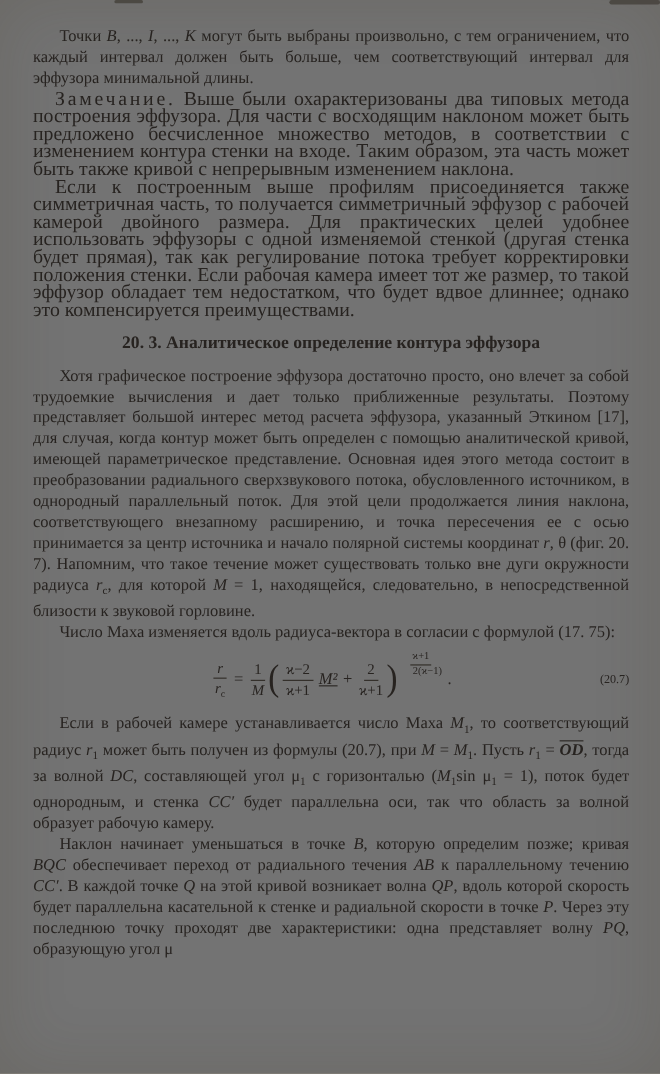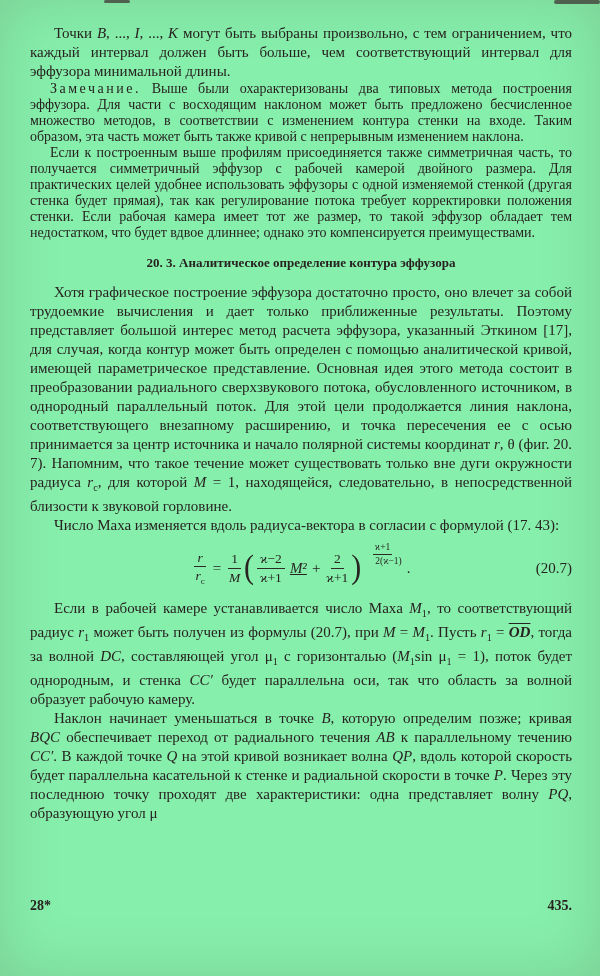--- a/index.html
+++ b/index.html
@@ -1,49 +1,49 @@
 <!DOCTYPE html>
 <html><head>
 <meta charset="utf-8">
 <style>
   html,body{margin:0;padding:0;background:#8a877e;}
   .page{
     position:relative;
     width:600px;height:976px;
     margin:0 auto;
-    background:#86efac;
+    background:#737373;
     box-shadow:inset 0 0 60px rgba(70,60,40,0.18);
     box-sizing:border-box;
     padding:24px 28px 0 30px;
     font-family:"Liberation Serif","DejaVu Serif",serif;
     color:#272320;
     overflow:hidden;
   }
   .scan-mark{position:absolute;background:#44403a;border-radius:2px;opacity:.8;}
   .scan-mark.m1{left:104px;top:0;width:26px;height:3px;}
   .scan-mark.m2{right:0;top:0;width:46px;height:4px;}
 
   p.main{
     font-size:15px;line-height:19px;
     text-align:justify;text-indent:24px;
     margin:0;
   }
   p.small{
-    font-size:14px;line-height:16px;
+    font-size:18px;line-height:16px;
     text-align:justify;text-indent:20px;
     margin:0;
   }
   .gap-s{margin-top:5px;}
   .sperr{letter-spacing:2.5px;}
   i{font-style:italic;}
   o{font-style:italic;text-decoration:overline;font-weight:bold;}
   sub{font-size:.68em;}
 
   h2.heading{
-    font-size:13px;font-weight:bold;
+    font-size:16px;font-weight:bold;
     text-align:center;
     margin:14px 0 12px 0;
   }
 
   .formula-wrap{
     position:relative;
     margin:10px 0 8px 0;
     display:flex;justify-content:center;align-items:center;
     min-height:46px;
   }
@@ -55,21 +55,21 @@
   .fsub{font-size:9px;}
   .eqsign{margin:0 4px;}
   .bigparen{font-size:30px;line-height:1;transform:scaleY(1.12);padding-bottom:3px;font-weight:400;}
   .mvar{margin:0 2px;text-decoration:underline;}
   .plus{margin:0 3px;}
   .supfrac{display:inline-flex;flex-direction:column;align-items:center;
            font-size:9.5px;line-height:1.1;transform:translateY(-14px);margin-left:2px;}
   .supfrac .num{border-bottom:1px solid #2e2a24;padding:0 2px 1px 2px;}
   .supfrac .den{padding-top:1px;margin-left:12px;}
   .fdot{margin-left:5px;}
-  .eq-num{position:absolute;right:0;top:50%;transform:translateY(-50%);font-size:15px;}
+  .eq-num{position:absolute;right:0;top:50%;transform:translateY(-50%);font-size:11px;}
 
   .pagefoot{
     position:absolute;left:30px;right:28px;top:898px;
     display:flex;justify-content:space-between;
     font-size:14px;font-weight:bold;
   }
 </style>
 </head>
 <body>
 
@@ -81,21 +81,21 @@
 
   <p class="small gap-s"><span class="sperr">Замечание.</span> <span>Выше были охарактеризованы два типовых метода построения эффузора. Для части с восходящим наклоном может быть предложено бесчисленное множество методов, в соответствии с изменением контура стенки на входе. Таким образом, эта часть может быть также кривой с непрерывным изменением наклона.</span></p>
 
 
   <p class="small">Если к построенным выше профилям присоединяется также симметричная часть, то получается симметричный эффузор с рабочей камерой двойного размера. Для практических целей удобнее использовать эффузоры с одной изменяемой стенкой (другая стенка будет прямая), так как регулирование потока требует корректировки положения стенки. Если рабочая камера имеет тот же размер, то такой эффузор обладает тем недостатком, что будет вдвое длиннее; однако это компенсируется преимуществами.</p>
 
   <h2 class="heading">20. 3. Аналитическое определение контура эффузора</h2>
 
   <p class="main">Хотя графическое построение эффузора достаточно просто, оно влечет за собой трудоемкие вычисления и дает только приближенные результаты. Поэтому представляет большой интерес метод расчета эффузора, указанный Эткином [17], для случая, когда контур может быть определен с помощью аналитической кривой, имеющей параметрическое представление. Основная идея этого метода состоит в преобразовании радиального сверхзвукового потока, обусловленного источником, в однородный параллельный поток. Для этой цели продолжается линия наклона, соответствующего внезапному расширению, и точка пересечения ее с осью принимается за центр источника и начало полярной системы координат <i>r</i>, θ (фиг. 20. 7). Напомним, что такое течение может существовать только вне дуги окружности радиуса <i>r</i><sub>c</sub>, для которой <i>M</i> = 1, находящейся, следовательно, в непосредственной близости к звуковой горловине.</p>
 
-  <p class="main">Число Маха изменяется вдоль радиуса-вектора в согласии с формулой (17. 43):</p>
+  <p class="main">Число Маха изменяется вдоль радиуса-вектора в согласии с формулой (17. 75):</p>
 
   <div class="formula-wrap">
     <div class="formula">
       <span class="frac">
         <span class="num"><i>r</i></span>
         <span class="den"><i>r</i><sub class="fsub">c</sub></span>
       </span>
       <span class="eqsign">=</span>
       <span class="frac">
         <span class="num">1</span>
@@ -119,17 +119,13 @@
       </span>
       <span class="fdot">.</span>
     </div>
     <span class="eq-num">(20.7)</span>
   </div>
 
   <p class="main">Если в рабочей камере устанавливается число Маха <i>M</i><sub>1</sub>, то соответствующий радиус <i>r</i><sub>1</sub> может быть получен из формулы (20.7), при <i>M</i> = <i>M</i><sub>1</sub>. Пусть <i>r</i><sub>1</sub> = <o>OD</o>, тогда за волной <i>DC</i>, составляющей угол μ<sub>1</sub> с горизонталью (<i>M</i><sub>1</sub>sin μ<sub>1</sub> = 1), поток будет однородным, и стенка <i>CC′</i> будет параллельна оси, так что область за волной образует рабочую камеру.</p>
 
   <p class="main">Наклон начинает уменьшаться в точке <i>B</i>, которую определим позже; кривая <i>BQC</i> обеспечивает переход от радиального течения <i>AB</i> к параллельному течению <i>CC′</i>. В каждой точке <i>Q</i> на этой кривой возникает волна <i>QP</i>, вдоль которой скорость будет параллельна касательной к стенке и радиальной скорости в точке <i>P</i>. Через эту последнюю точку проходят две характеристики: одна представляет волну <i>PQ</i>, образующую угол μ</p>
 
-  <div class="pagefoot">
-    <span>28*</span>
-    <span>435.</span>
-  </div>
 </div>
 
 </body></html>

